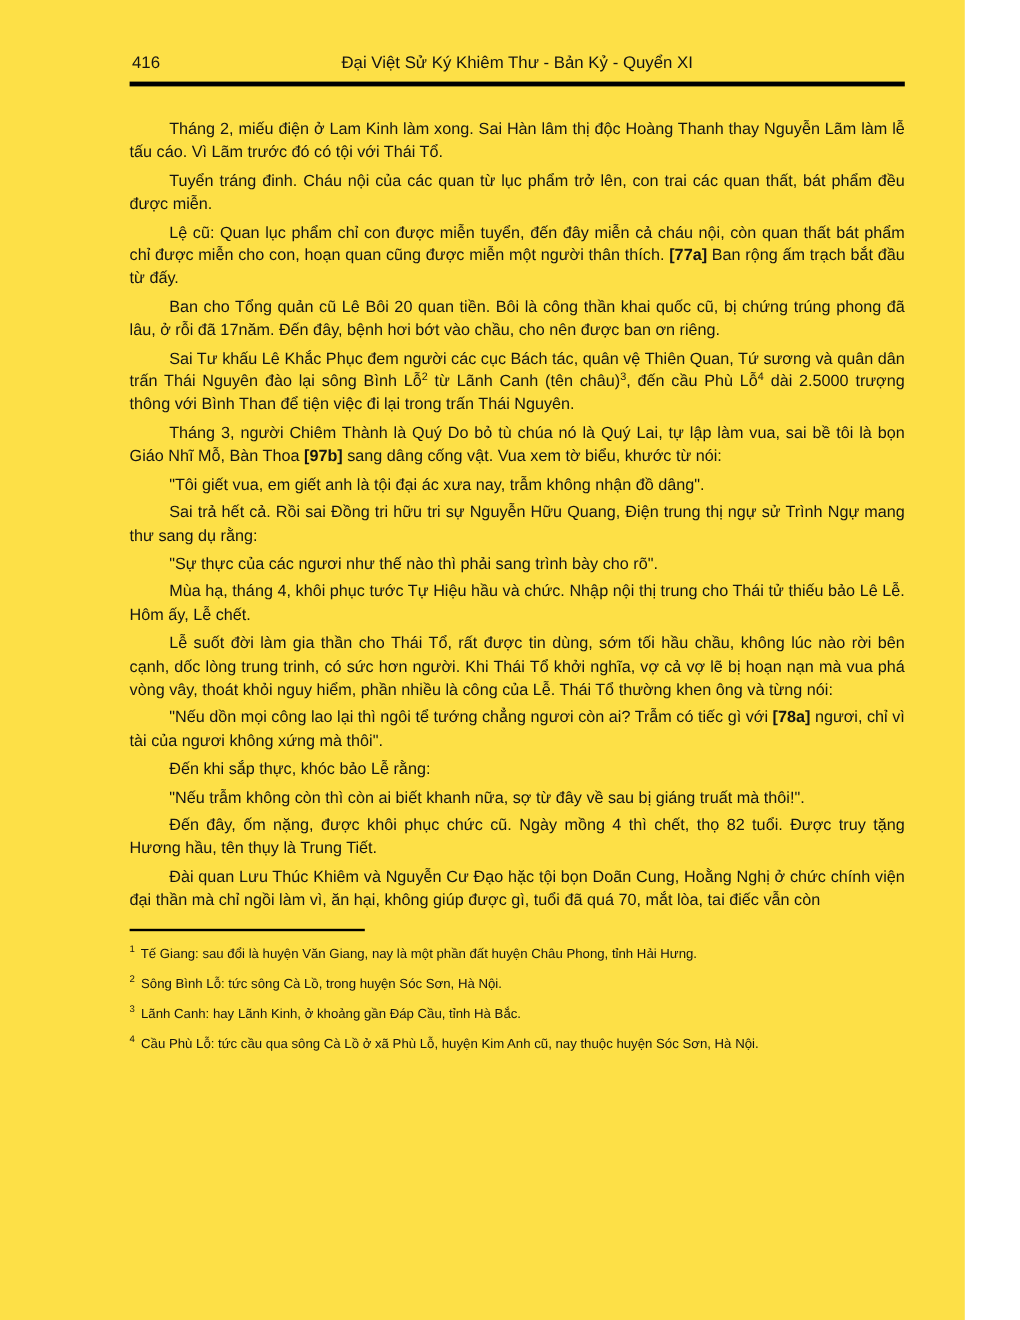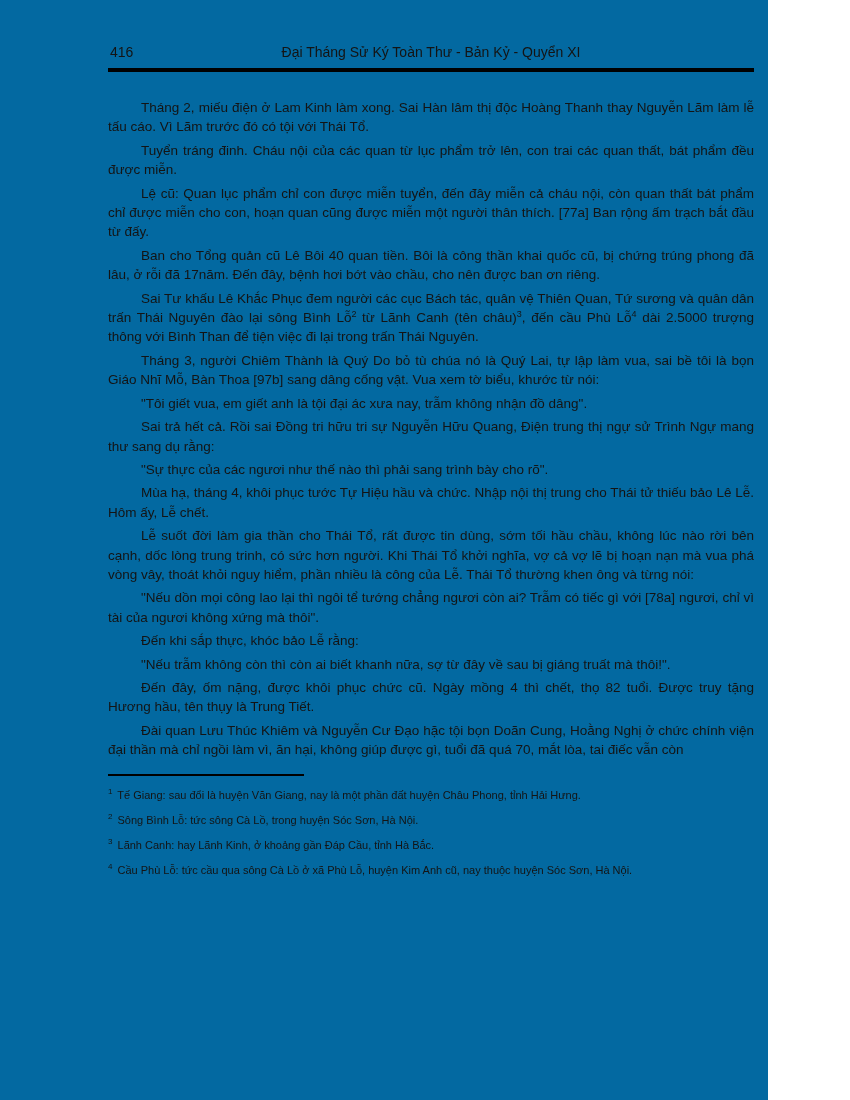--- a/index.html
+++ b/index.html
@@ -6,22 +6,23 @@
   body {
     width: 850px; height: 1100px;
     background: #ffffff;
     color: #141414;
     font-family: "Liberation Sans", "DejaVu Sans", sans-serif;
     -webkit-font-smoothing: antialiased;
   }
   .page {
     position: relative;
     width: 768px; height: 1100px;
-    background: #0369a1;
+    background: #fde047;
     overflow: hidden;
+    padding-left: 36px;
   }
   .content {
     position: absolute;
     left: 108px; top: 42px;
     width: 646px;
   }
   .hdr {
     position: relative;
     height: 22px;
     font-size: 14px;
@@ -44,21 +45,21 @@
     margin-top: 26px;
     font-size: 13.5px;
     line-height: 19.4px;
     text-align: justify;
     text-justify: inter-word;
   }
   .body-text p.para {
     margin: 0 0 4px 0;
     text-indent: 33px;
   }
-  .body-text b { font-weight: normal; margin-top: 13px; }
+  .body-text b { font-weight: bold; margin-top: 13px; }
   sup.fnref {
     font-size: 9px;
     line-height: 0;
     vertical-align: super;
   }
   .fn-divider {
     width: 196px;
     height: 0;
     border-top: 2px solid #000;
     margin: 14px 0 12px 0;
@@ -78,29 +79,29 @@
   }
 </style>
 </head>
 <body>
 
 <div class="page">
   <div class="content">
 
     <div class="hdr">
       <span class="pagenum">416</span>
-      <span class="title">Đại Tháng Sử Ký Toàn Thư - Bản Kỷ - Quyển XI</span>
+      <span class="title">Đại Việt Sử Ký Khiêm Thư - Bản Kỷ - Quyển XI</span>
     </div>
     <div class="hdr-rule"></div>
 
     <div class="body-text">
         <p class="para">Tháng 2, miếu điện ở Lam Kinh làm xong. Sai Hàn lâm thị độc Hoàng Thanh thay Nguyễn Lãm làm lễ tấu cáo. Vì Lãm trước đó có tội với Thái Tổ.</p>
         <p class="para">Tuyển tráng đinh. Cháu nội của các quan từ lục phẩm trở lên, con trai các quan thất, bát phẩm đều được miễn.</p>
         <p class="para">Lệ cũ: Quan lục phẩm chỉ con được miễn tuyển, đến đây miễn cả cháu nội, còn quan thất bát phẩm chỉ được miễn cho con, hoạn quan cũng được miễn một người thân thích. <b>[77a]</b> Ban rộng ấm trạch bắt đầu từ đấy.</p>
-        <p class="para">Ban cho Tổng quản cũ Lê Bôi 40 quan tiền. Bôi là công thần khai quốc cũ, bị chứng trúng phong đã lâu, ở rỗi đã 17năm. Đến đây, bệnh hơi bớt vào chầu, cho nên được ban ơn riêng.</p>
+        <p class="para">Ban cho Tổng quản cũ Lê Bôi 20 quan tiền. Bôi là công thần khai quốc cũ, bị chứng trúng phong đã lâu, ở rỗi đã 17năm. Đến đây, bệnh hơi bớt vào chầu, cho nên được ban ơn riêng.</p>
         <p class="para">Sai Tư khấu Lê Khắc Phục đem người các cục Bách tác, quân vệ Thiên Quan, Tứ sương và quân dân trấn Thái Nguyên đào lại sông Bình Lỗ<sup class="fnref">2</sup> từ Lãnh Canh (tên châu)<sup class="fnref">3</sup>, đến cầu Phù Lỗ<sup class="fnref">4</sup> dài 2.5000 trượng thông với Bình Than để tiện việc đi lại trong trấn Thái Nguyên.</p>
         <p class="para">Tháng 3, người Chiêm Thành là Quý Do bỏ tù chúa nó là Quý Lai, tự lập làm vua, sai bề tôi là bọn Giáo Nhĩ Mỗ, Bàn Thoa <b>[97b]</b> sang dâng cống vật. Vua xem tờ biểu, khước từ nói:</p>
         <p class="para">"Tôi giết vua, em giết anh là tội đại ác xưa nay, trẫm không nhận đồ dâng".</p>
         <p class="para">Sai trả hết cả. Rồi sai Đồng tri hữu tri sự Nguyễn Hữu Quang, Điện trung thị ngự sử Trình Ngự mang thư sang dụ rằng:</p>
         <p class="para">"Sự thực của các ngươi như thế nào thì phải sang trình bày cho rõ".</p>
         <p class="para">Mùa hạ, tháng 4, khôi phục tước Tự Hiệu hầu và chức. Nhập nội thị trung cho Thái tử thiếu bảo Lê Lễ. Hôm ấy, Lễ chết.</p>
         <p class="para">Lễ suốt đời làm gia thần cho Thái Tổ, rất được tin dùng, sớm tối hầu chầu, không lúc nào rời bên cạnh, dốc lòng trung trinh, có sức hơn người. Khi Thái Tổ khởi nghĩa, vợ cả vợ lẽ bị hoạn nạn mà vua phá vòng vây, thoát khỏi nguy hiểm, phần nhiều là công của Lễ. Thái Tổ thường khen ông và từng nói:</p>
         <p class="para">"Nếu dồn mọi công lao lại thì ngôi tể tướng chẳng ngươi còn ai? Trẫm có tiếc gì với <b>[78a]</b> ngươi, chỉ vì tài của ngươi không xứng mà thôi".</p>
         <p class="para">Đến khi sắp thực, khóc bảo Lễ rằng:</p>
         <p class="para">"Nếu trẫm không còn thì còn ai biết khanh nữa, sợ từ đây về sau bị giáng truất mà thôi!".</p>

